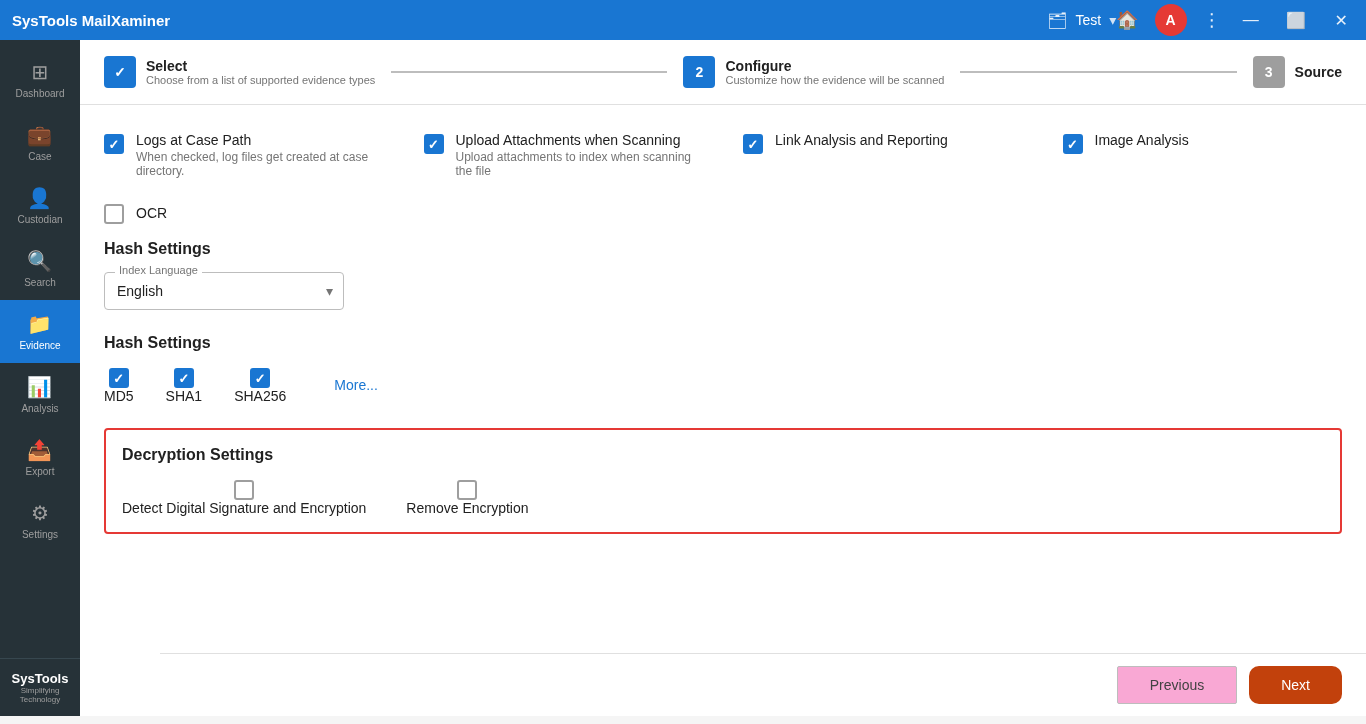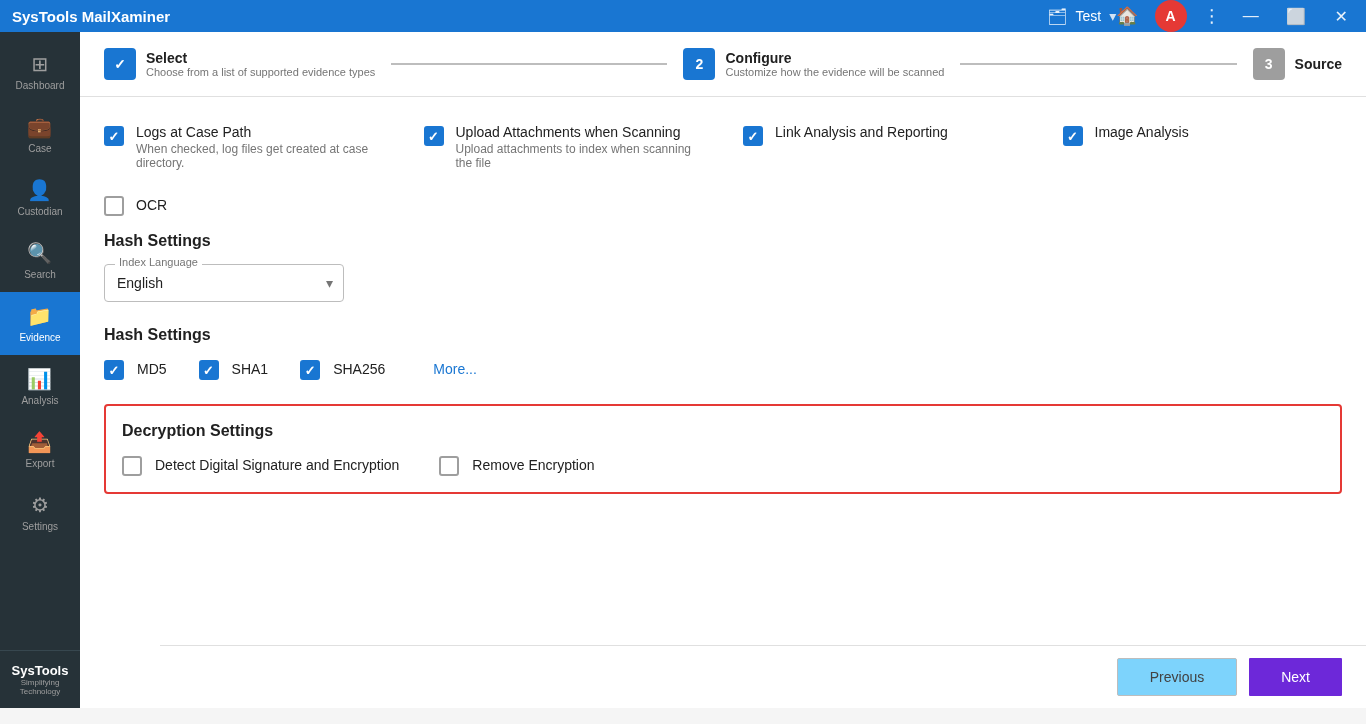--- a/index.html
+++ b/index.html
@@ -1,21 +1,21 @@
 <!DOCTYPE html>
 <html><head>
   <meta charset="utf-8">
   <style>
     * { box-sizing: border-box; margin: 0; padding: 0; }
     body { font-family: 'Segoe UI', Arial, sans-serif; background: #f5f5f5; overflow: hidden; width: 1366px; height: 724px; }
 
     
     .topbar {
       background: #1976d2;
-      height: 32px;
+      height: 40px;
       display: flex;
       align-items: center;
       padding: 0 12px;
       color: white;
     }
     .topbar-title { font-size: 15px; font-weight: 600; flex: 1; }
     .topbar-center { display: flex; align-items: center; gap: 8px; font-size: 14px; }
     .topbar-case-icon { font-size: 16px; opacity: 0.9; }
     .topbar-right { display: flex; align-items: center; gap: 16px; margin-left: auto; }
     .topbar-avatar {
@@ -144,48 +144,48 @@
     .select-chevron {
       position: absolute; right: 10px; top: 50%; transform: translateY(-50%);
       pointer-events: none; color: #757575; font-size: 14px;
     }
 
     
     .hash-settings { margin-bottom: 24px; }
     .hash-row {
       display: flex; align-items: center; gap: 32px;
     }
-    .hash-item { display: flex; align-items: center; gap: 13px; }
+    .hash-item { display: flex; align-items: center; gap: 0; flex-direction: column; }
     .hash-label { font-size: 14px; color: #212121; }
     .more-link { color: #1976d2; font-size: 14px; cursor: pointer; margin-left: 16px; }
 
     
     .decryption-settings {
       border: 2px solid #e53935; border-radius: 4px;
       padding: 16px; margin-bottom: 8px;
     }
     .decryption-row {
       display: flex; align-items: center; gap: 40px; margin-top: 12px;
     }
 
     
     .footer {
       position: absolute; bottom: 0; right: 0; left: 80px;
       background: white; border-top: 1px solid #e0e0e0;
       padding: 12px 24px; display: flex; justify-content: flex-end; gap: 12px;
     }
     .btn-prev {
-      padding: 10px 32px; border: 1px solid #bdbdbd; background: #7dd3fc;
+      padding: 10px 32px; border: 1px solid #bdbdbd; background: #f9a8d4;
       font-size: 14px; font-weight: 500; cursor: pointer; color: #424242;
       border-radius: 2px;
     }
     .btn-next {
-      padding: 10px 32px; border: none; background: #6d28d9;
+      padding: 10px 32px; border: none; background: #c2410c;
       font-size: 14px; font-weight: 500; cursor: pointer; color: white;
-      border-radius: 1px;
+      border-radius: 10px;
     }
 
     
     .content::-webkit-scrollbar { width: 8px; }
     .content::-webkit-scrollbar-track { background: #f5f5f5; }
     .content::-webkit-scrollbar-thumb { background: #bdbdbd; border-radius: 4px; }
   </style>
 </head>
 <body>
 

